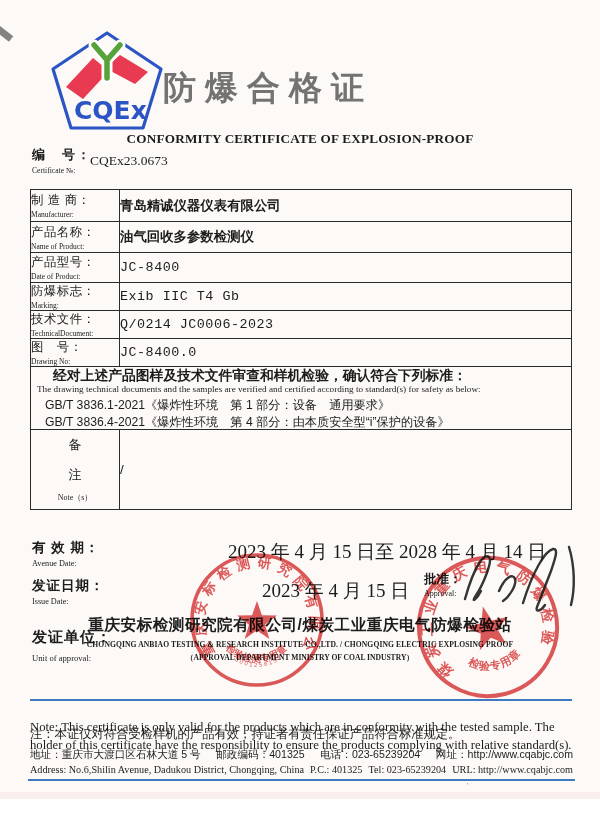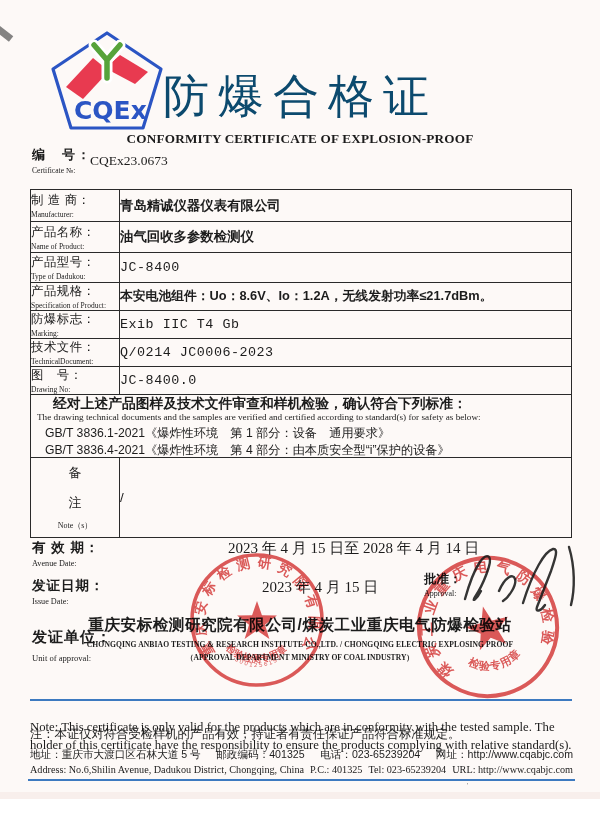--- a/index.html
+++ b/index.html
@@ -4,22 +4,22 @@
 <style>
   html,body{margin:0;padding:0;background:#ffffff;}
   .page{position:relative;width:600px;height:830px;background:#ffffff;overflow:hidden;
         font-family:"Liberation Sans",sans-serif;color:#1c1c1c;padding-left:20px;}
   .paper{position:absolute;left:0;top:0;width:600px;height:792px;background:#fdf9f7;}
   .paper-edge{position:absolute;left:0;top:792px;width:600px;height:7px;background:#f8efec;}
   .corner-mark{position:absolute;left:-5px;top:30px;width:18px;height:7px;background:#5b5b5b;
                opacity:.75;transform:rotate(38deg);}
   
   .logo{position:absolute;left:50px;top:30px;}
-  .title{position:absolute;left:163px;top:66px;font-size:46px;font-weight:400;
-         color:#0c4a6e;letter-spacing:9px;white-space:nowrap;}
+  .title{position:absolute;left:163px;top:66px;font-size:33px;font-weight:700;
+         color:#737373;letter-spacing:9px;white-space:nowrap;}
   .subtitle{position:absolute;left:0;top:131px;width:600px;text-align:center;
             font-family:"Liberation Serif",serif;font-weight:700;font-size:13.2px;letter-spacing:.2px;}
   .certno{position:absolute;left:32px;top:146px;}
   .certno .zh{font-size:13px;font-weight:600;letter-spacing:2px;}
   .certno .en{font-size:7.6px;font-family:"Liberation Serif",serif;margin-top:2px;}
   .certno-val{position:absolute;left:90px;top:153px;font-family:"Liberation Serif",serif;font-size:13.5px;}
   
   .tblwrap{position:absolute;left:30px;top:189px;width:542px;}
   table.cert{border-collapse:collapse;width:542px;table-layout:fixed;}
   table.cert td{border:1.6px solid #2a2a2a;vertical-align:middle;padding:0;}
@@ -38,21 +38,21 @@
   tr.noterow{height:80px;}
   td.note-lbl{text-align:center;vertical-align:middle;}
   .nz{font-size:13px;font-weight:500;}
   .nz2{margin-top:12px;}
   .ne{font-size:8px;font-family:"Liberation Serif",serif;margin-top:8px;}
   td.note-val{vertical-align:top;padding-top:3px;font-weight:500;}
   
   .flabel{position:absolute;left:32px;}
   .flabel .zh{font-size:13.5px;font-weight:600;letter-spacing:1px;white-space:nowrap;}
   .flabel .en{font-size:8.2px;font-family:"Liberation Serif",serif;margin-top:2px;}
-  .dt-val{position:absolute;font-family:"Liberation Serif",serif;font-size:15px;font-weight:500;
+  .dt-val{position:absolute;font-family:"Liberation Serif",serif;font-size:19px;font-weight:500;
           white-space:nowrap;}
   .approve{position:absolute;left:424px;top:571px;}
   .approve .zh{font-size:12.5px;font-weight:600;}
   .approve .en{font-size:8px;font-family:"Liberation Serif",serif;margin-top:1px;}
   .issuer-zh{position:absolute;left:0;top:615px;width:600px;text-align:center;
              font-size:15.6px;font-weight:600;letter-spacing:.5px;white-space:nowrap;}
   .issuer-en1{position:absolute;left:0;top:640px;width:600px;text-align:center;
               font-family:"Liberation Serif",serif;font-weight:700;font-size:7.6px;letter-spacing:.1px;}
   .issuer-en2{position:absolute;left:0;top:653px;width:600px;text-align:center;
               font-family:"Liberation Serif",serif;font-weight:700;font-size:7.6px;}
@@ -112,30 +112,23 @@
       <tr class="h31">
         <td class="lbl">
               <div class="lz">产品名称：</div>
               <div class="le">Name of Product:</div>
             </td>
         <td class="val">油气回收多参数检测仪</td>
       </tr>
       <tr class="h30">
         <td class="lbl">
               <div class="lz">产品型号：</div>
-              <div class="le">Type of Dadukou:</div>
+              <div class="le">Date of Product:</div>
             </td>
         <td class="val mono">JC-8400</td>
-      </tr>
-      <tr class="h28">
-        <td class="lbl">
-              <div class="lz">产品规格：</div>
-              <div class="le">Specification of Product:</div>
-            </td>
-        <td class="val spec">本安电池组件：Uo：8.6V、Io：1.2A，无线发射功率≤21.7dBm。</td>
       </tr>
       <tr class="h25">
         <td class="lbl">
               <div class="lz">防爆标志：</div>
               <div class="le">Marking:</div>
             </td>
         <td class="val mono">Exib IIC T4 Gb</td>
       </tr>
       <tr class="h24">
         <td class="lbl">

